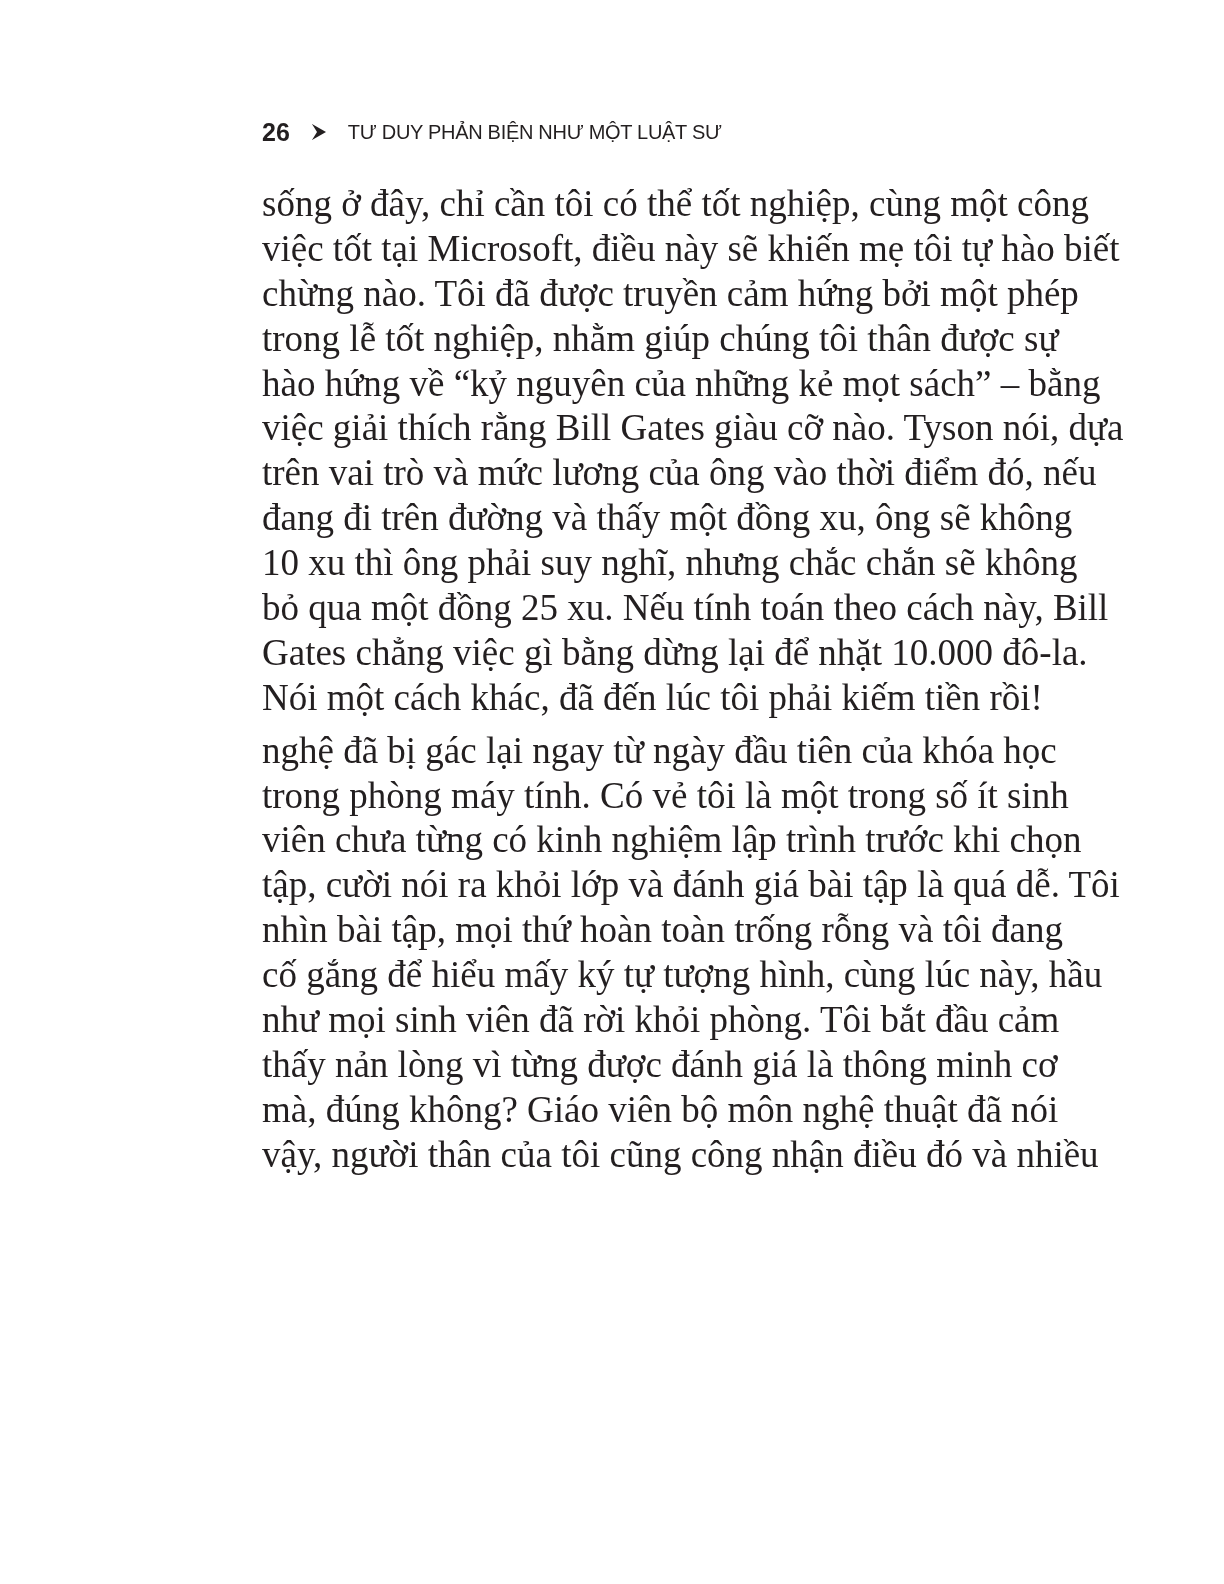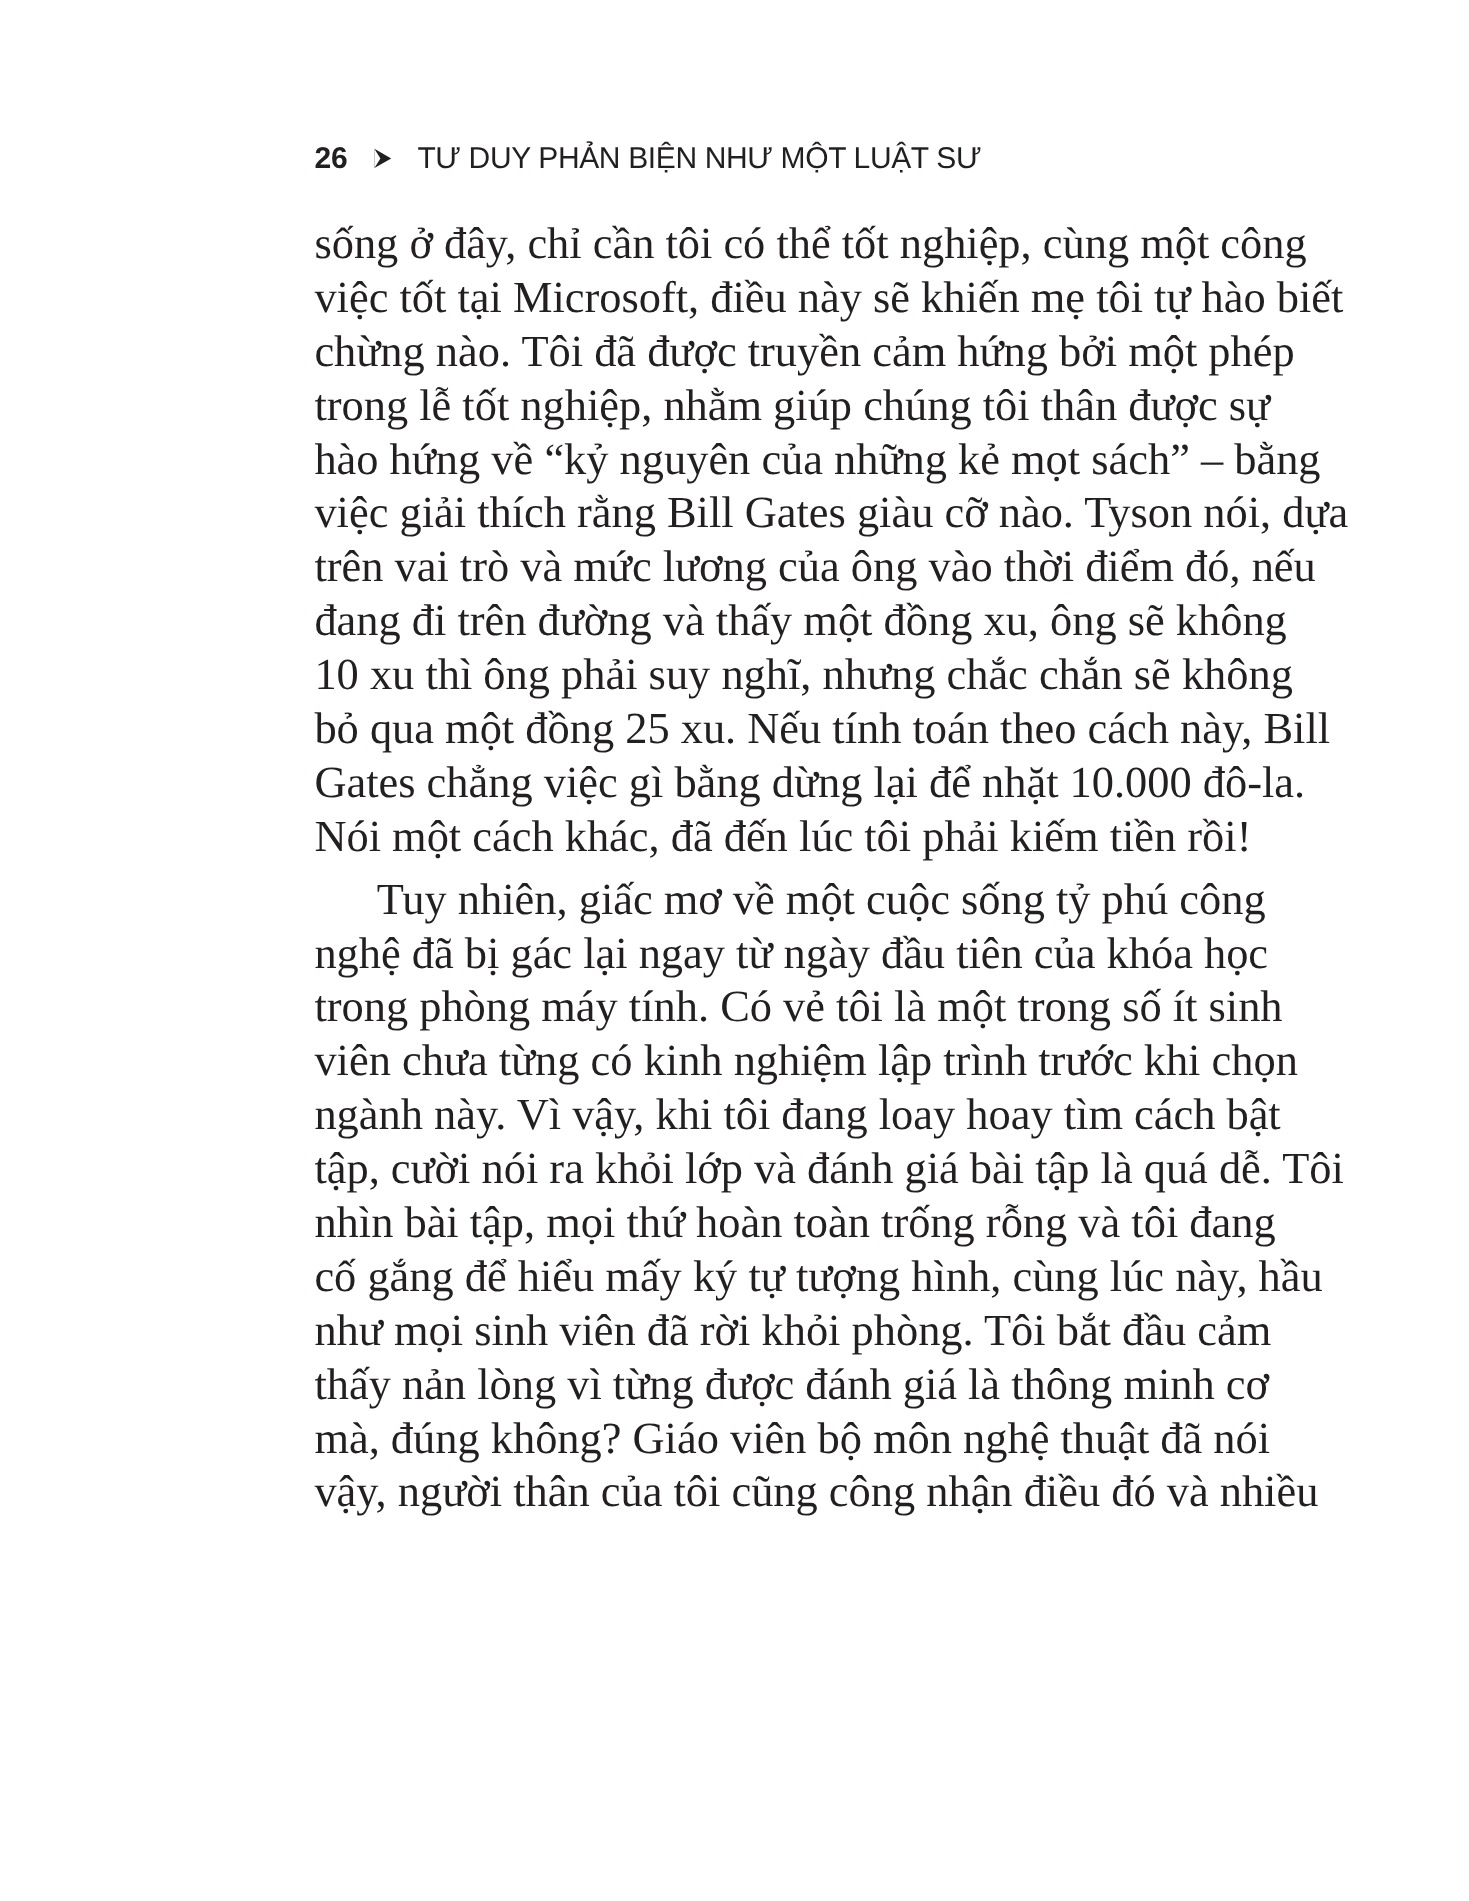--- a/index.html
+++ b/index.html
@@ -49,21 +49,21 @@
       content: "";
       position: absolute;
       left: -14px;
       top: -8px;
       width: 0; height: 0;
       border-top: 8px solid transparent;
       border-bottom: 8px solid transparent;
       border-left: 5px solid #ffffff;
     }
     .book-title {
-      font-size: 25px;
+      font-size: 20px;
       font-weight: normal;
       letter-spacing: -0.3px;
     }
     .body-text {
       position: absolute;
       left: 262px;
       top: 182px;
       width: 690px;
       font-family: "Liberation Serif", "DejaVu Serif", serif;
       font-size: 37px;
@@ -108,25 +108,23 @@
       <span class="line">việc giải thích rằng Bill Gates giàu cỡ nào. Tyson nói, dựa</span>
       <span class="line">trên vai trò và mức lương của ông vào thời điểm đó, nếu</span>
       <span class="line">đang đi trên đường và thấy một đồng xu, ông sẽ không</span>
       <span class="line">10 xu thì ông phải suy nghĩ, nhưng chắc chắn sẽ không</span>
       <span class="line">bỏ qua một đồng 25 xu. Nếu tính toán theo cách này, Bill</span>
       <span class="line">Gates chẳng việc gì bằng dừng lại để nhặt 10.000 đô-la.</span>
       <span class="line last">Nói một cách khác, đã đến lúc tôi phải kiếm tiền rồi!</span>
     </div>
     <div class="para-gap"></div>
     <div>
-      <span class="line indent">Tuy nhiên, giấc mơ về một cuộc sống tỷ phú công</span>
       <span class="line">nghệ đã bị gác lại ngay từ ngày đầu tiên của khóa học</span>
       <span class="line">trong phòng máy tính. Có vẻ tôi là một trong số ít sinh</span>
       <span class="line">viên chưa từng có kinh nghiệm lập trình trước khi chọn</span>
-      <span class="line">ngành này. Vì vậy, khi tôi đang loay hoay tìm cách bật</span>
       <span class="line">tập, cười nói ra khỏi lớp và đánh giá bài tập là quá dễ. Tôi</span>
       <span class="line">nhìn bài tập, mọi thứ hoàn toàn trống rỗng và tôi đang</span>
       <span class="line">cố gắng để hiểu mấy ký tự tượng hình, cùng lúc này, hầu</span>
       <span class="line">như mọi sinh viên đã rời khỏi phòng. Tôi bắt đầu cảm</span>
       <span class="line">thấy nản lòng vì từng được đánh giá là thông minh cơ</span>
       <span class="line">mà, đúng không? Giáo viên bộ môn nghệ thuật đã nói</span>
       <span class="line">vậy, người thân của tôi cũng công nhận điều đó và nhiều</span>
     </div>
   </div>
 

